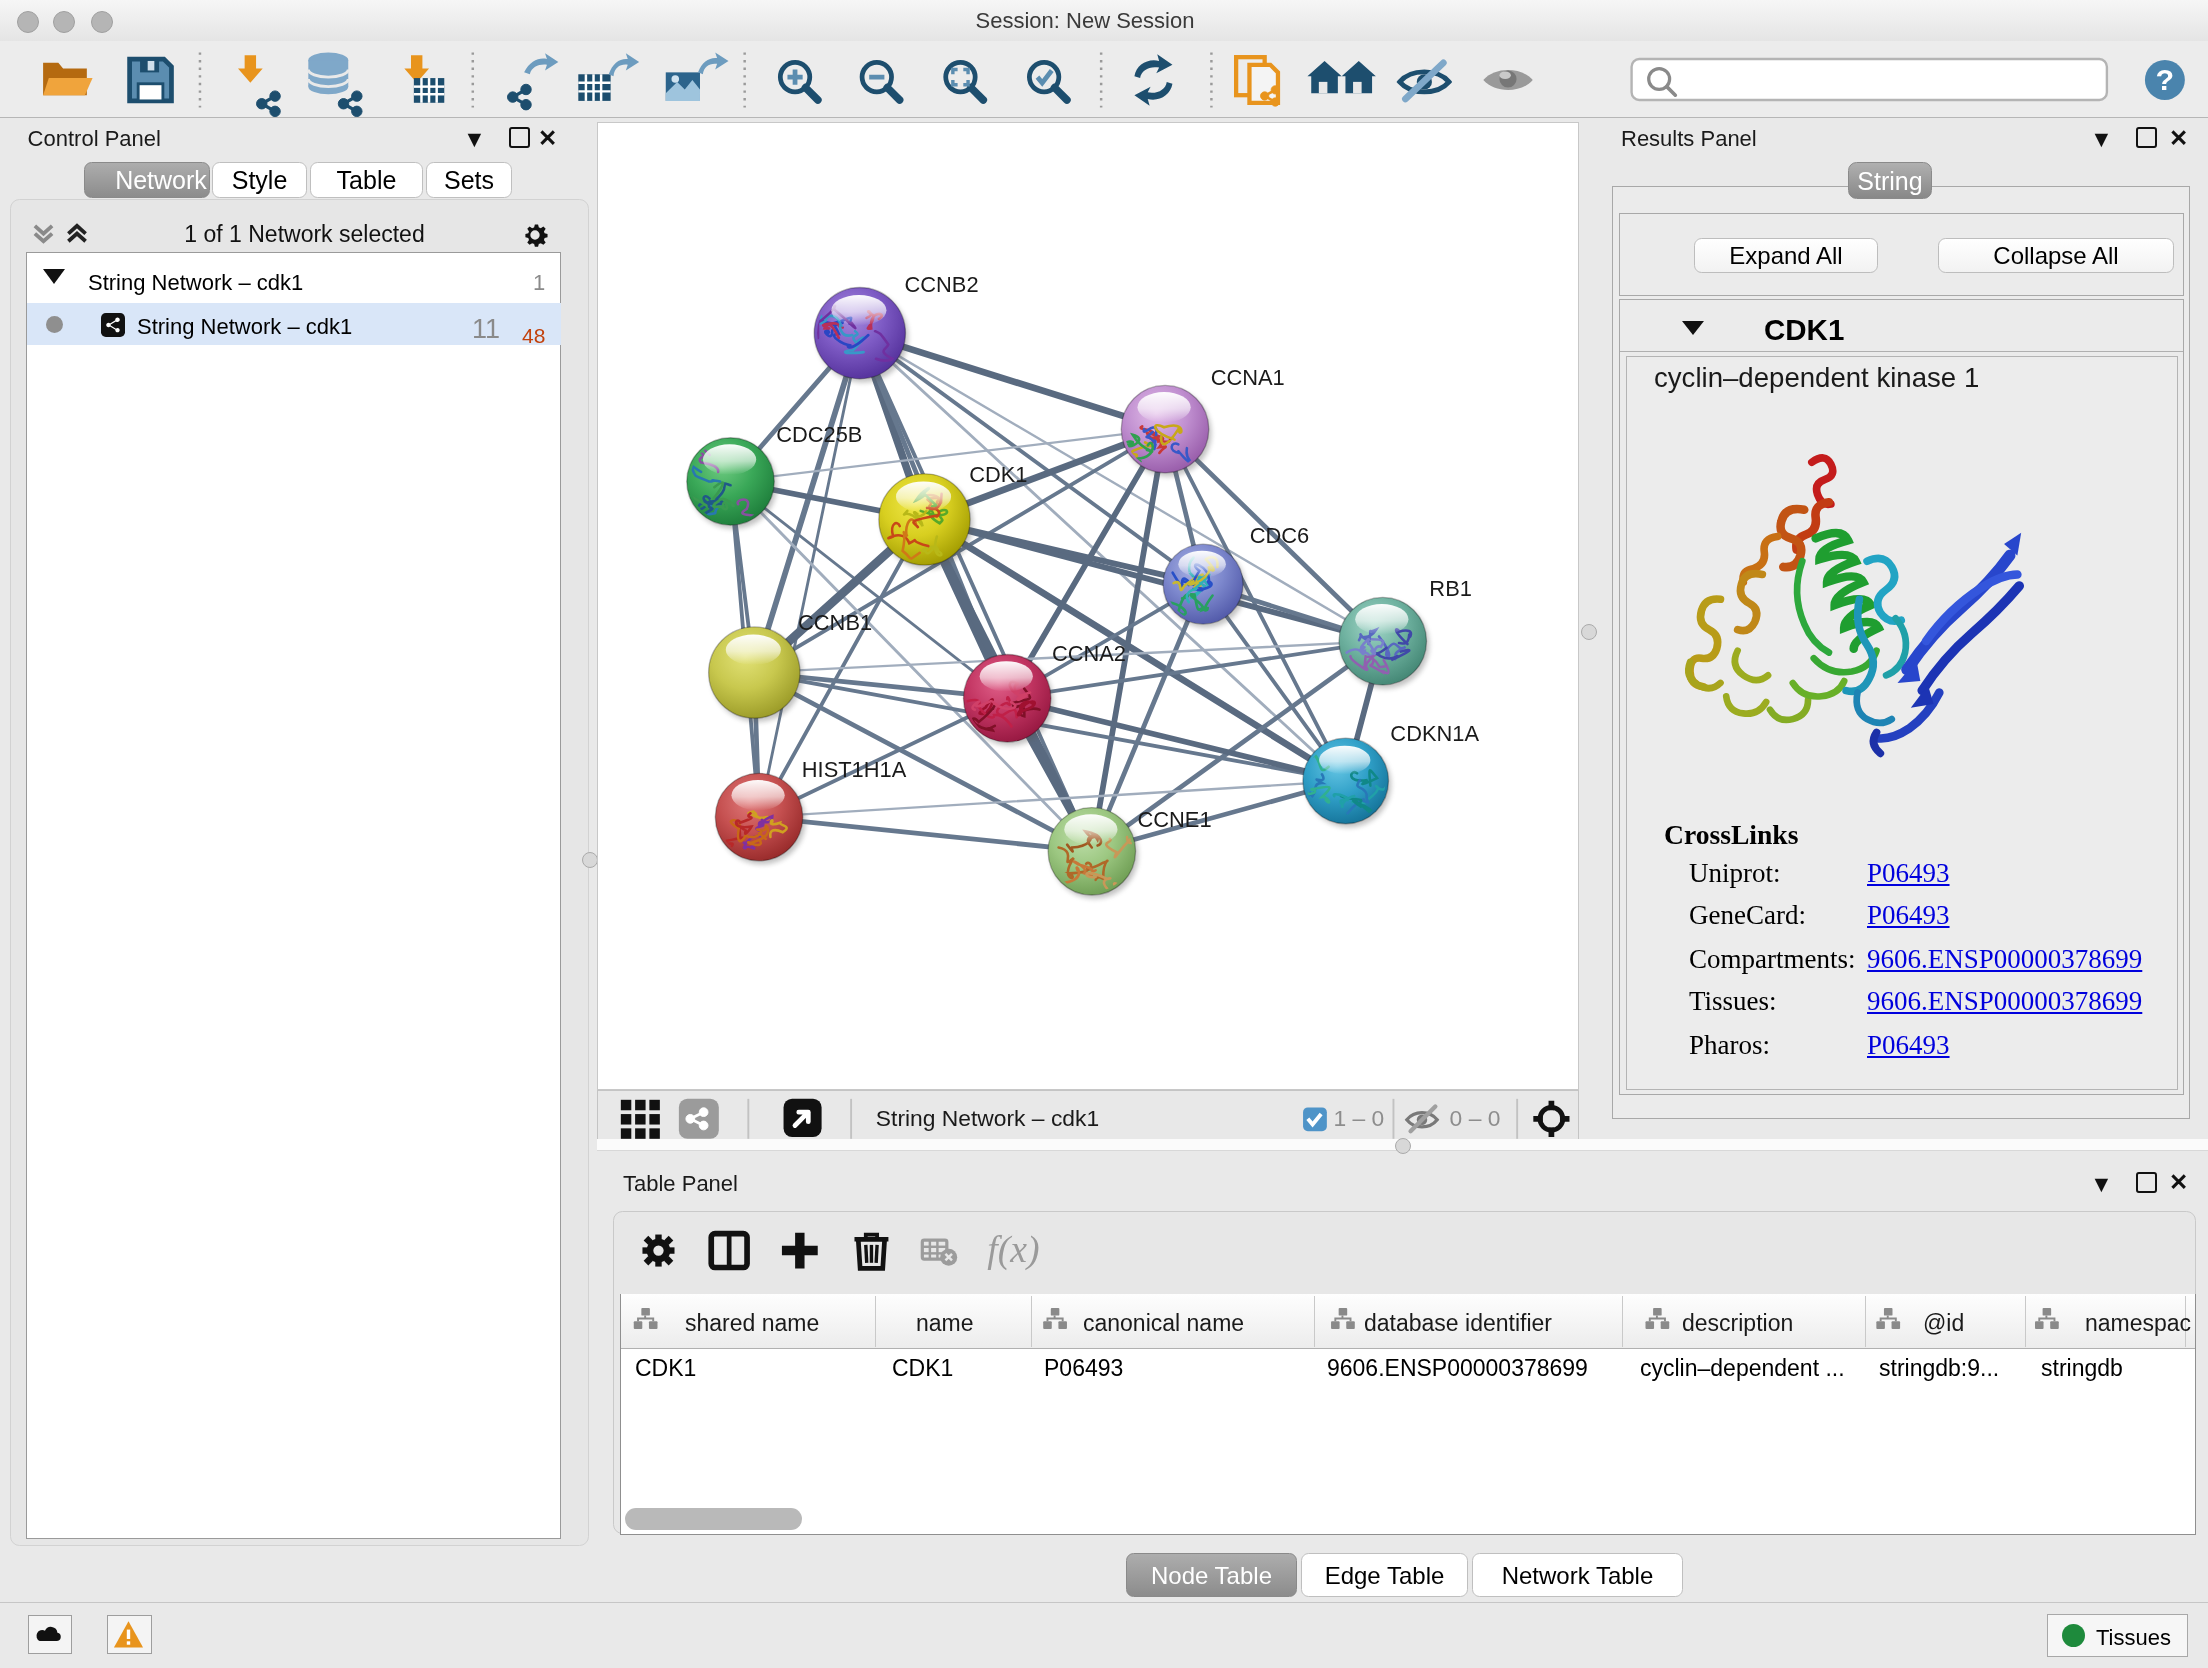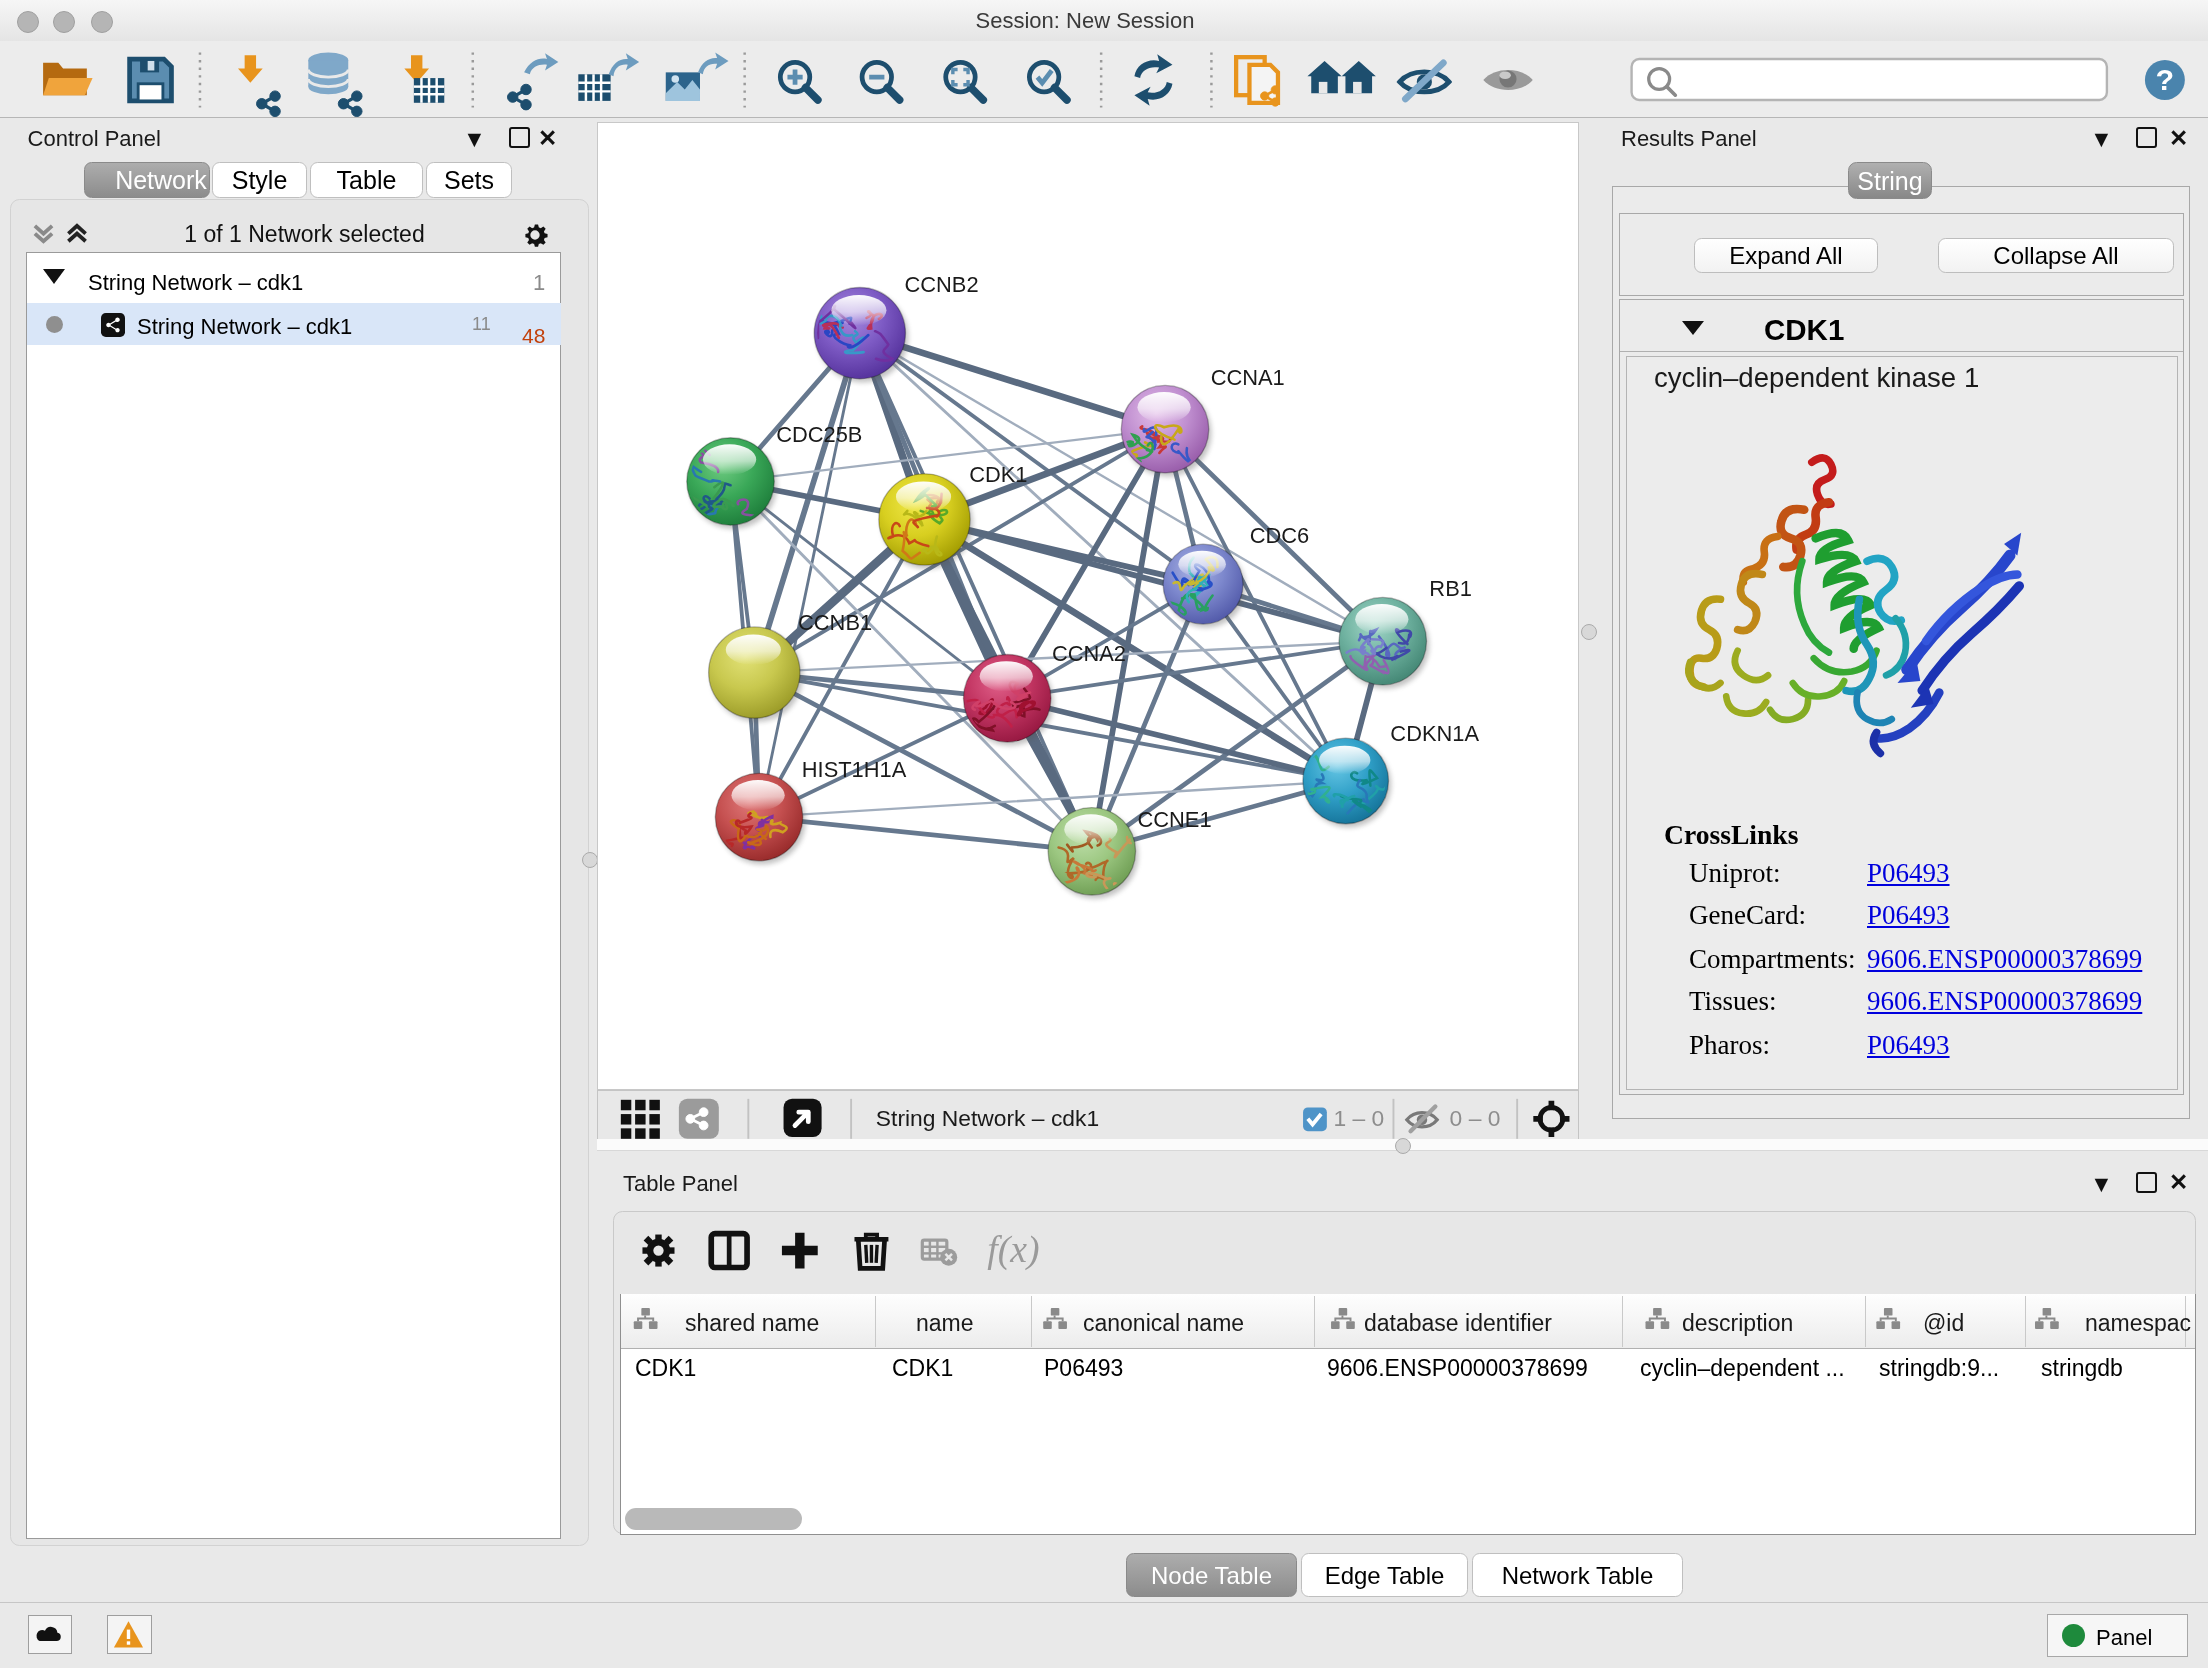--- a/index.html
+++ b/index.html
@@ -238,21 +238,21 @@
 <div class="abs" style="left:43px; top:269px; width:0; height:0; border-left:11.4px solid transparent; border-right:11.4px solid transparent; border-top:15px solid #111;"></div>
 <div class="abs" style="left:88px; top:270px; font-size:22px; color:#000;">String Network – cdk1</div>
 <div class="abs" style="left:533px; top:270px; font-size:22px; color:#8a8a8a;">1</div>
 <div class="abs" style="left:27px; top:303px; width:534px; height:42px; background:#d9e6f8;"></div>
 <div class="abs" style="left:46px; top:316px; width:17px; height:17px; border-radius:50%; background:#8f8f8f;"></div>
 <div class="abs" style="left:101px; top:313px; width:24px; height:24px; background:#111; border-radius:4.8px;"></div>
 <svg class="abs" style="left:104px; top:316px;" width="18" height="18" viewBox="0 0 24 24">
     <path fill="#fff" d="M18 16.1c-.8 0-1.5.3-2 .8l-7.1-4.2c.1-.2.1-.5.1-.7s0-.5-.1-.7l7-4.1c.5.5 1.3.9 2.1.9 1.7 0 3-1.3 3-3s-1.3-3-3-3-3 1.3-3 3c0 .2 0 .5.1.7l-7 4.1c-.5-.5-1.3-.9-2.1-.9-1.7 0-3 1.3-3 3s1.3 3 3 3c.8 0 1.6-.4 2.1-.9l7.1 4.2c-.1.2-.1.4-.1.6 0 1.6 1.3 2.9 2.9 2.9s2.9-1.3 2.9-2.9-1.3-2.8-2.9-2.8z"></path>
   </svg>
 <div class="abs" style="left:137px; top:314px; font-size:22px; color:#000;">String Network – cdk1</div>
-<div class="abs" style="left:472px; top:314px; font-size:18px; color:#8a8a8a;">11</div>
+<div class="abs" style="left:472px; top:314px; font-size:27px; color:#8a8a8a;">11</div>
 <div class="abs" style="left:522px; top:324px; font-size:21px; color:#c2410c;">48</div>
 <div class="abs" style="left:582px; top:852px; width:16px; height:16px; border-radius:50%; background:#d8d8d8; border:1px solid #aaa;"></div>
 
 <div id="canvas" class="abs"><svg width="981" height="966" viewBox="0 0 1031 1016" font-family="Liberation Sans, sans-serif">
 <defs>
 <radialGradient id="gB2" cx="0.40" cy="0.32" r="0.72">
           <stop offset="0" stop-color="#a78ade"></stop>
           <stop offset="0.5" stop-color="#7d5ac4"></stop>
           <stop offset="1" stop-color="#53309a"></stop>
         </radialGradient>
@@ -783,14 +783,14 @@
     <path fill="#111" d="M25 9a7 7 0 0 0-13.3-2.1A5.5 5.5 0 0 0 6 18h18a4.5 4.5 0 0 0 1-8.9z"></path>
   </svg>
 <div class="sq-btn abs" style="left:107px; top:1615px; width:45px; height:39px;"></div>
 <svg class="abs" style="left:113px; top:1620px;" width="31" height="29.5" viewBox="0 0 33 31">
     <path fill="#e8941d" d="M16.5 1 32 29H1z"></path>
     <rect x="14.7" y="10" width="3.6" height="10" fill="#fff"></rect>
     <rect x="14.7" y="22.5" width="3.6" height="3.6" fill="#fff"></rect>
   </svg>
 <div class="abs" style="left:2047px; top:1614px; width:141px; height:43px; background:#f6f6f6; border:1.9px solid #a8a8a8;"></div>
 <div class="abs" style="left:2062px; top:1624px; width:23px; height:23px; border-radius:50%; background:#1e8a3c;"></div>
-<div class="abs" style="left:2096px; top:1625px; font-size:22px; color:#000;">Panel</div>
+<div class="abs" style="left:2096px; top:1625px; font-size:22px; color:#000;">Tissues</div>
 
 
 </body></html>

